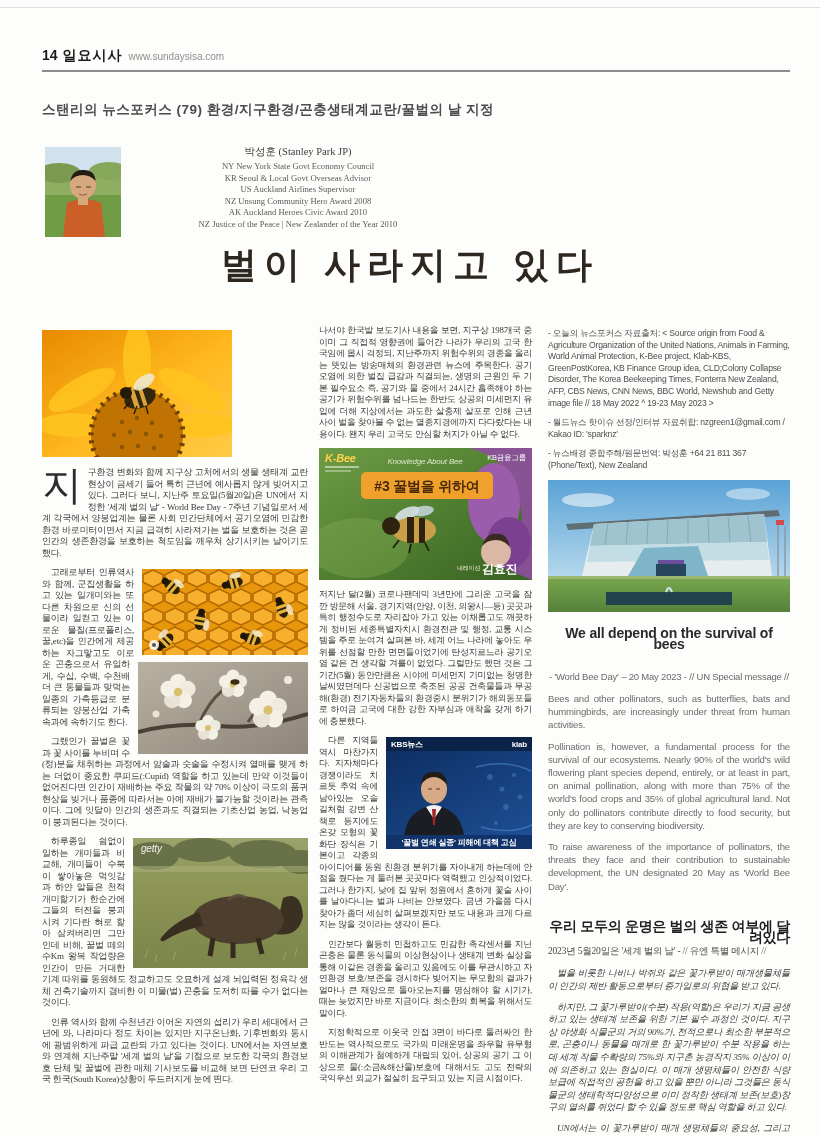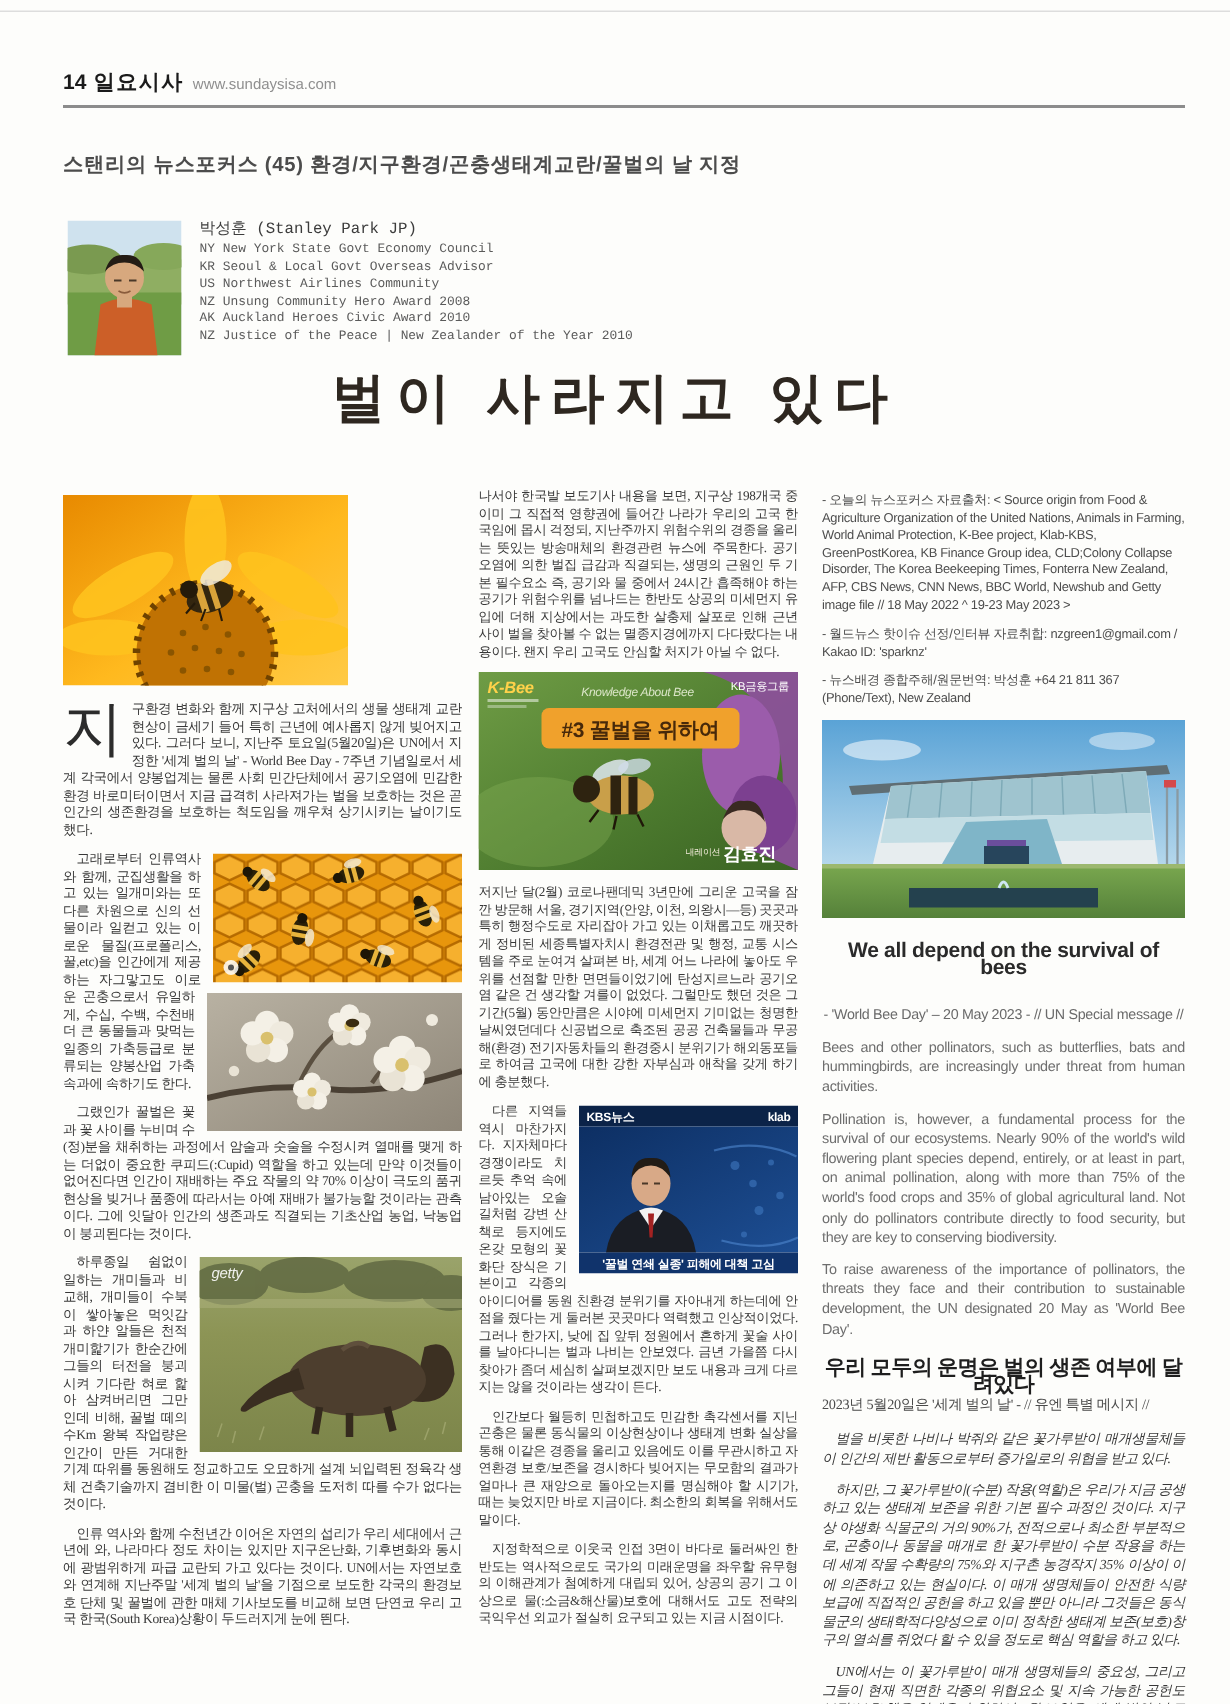--- a/index.html
+++ b/index.html
@@ -12,21 +12,21 @@
   .hdr .pno{font-size:14px;font-weight:bold;color:#1b1b1b;margin-right:5px;}
   .hdr .masthead{font-size:14px;font-weight:bold;color:#1b1b1b;letter-spacing:1px;}
   .hdr .url{font-size:10px;color:#8f8f8f;margin-left:6px;}
   .hdr-rule{position:absolute;left:42px;top:70px;width:748px;height:2px;background:#8c8c8c;}
   
   .topic{position:absolute;left:42px;top:101px;width:748px;font-family:"Liberation Sans",sans-serif;
          font-size:13.5px;font-weight:bold;color:#4c4c4c;letter-spacing:.5px;}
   
   .author{position:absolute;left:45px;top:145px;width:420px;}
   .author .photo{position:absolute;left:0;top:2px;width:76px;height:90px;}
-  .author .info{position:absolute;left:88px;top:0;width:330px;font-family:Liberation Mono, monospace;}
+  .author .info{position:absolute;left:88px;top:0;width:330px;font-family:Liberation Serif, serif;text-align:center;}
   .author .name{font-size:10.5px;color:#3c3c3c;margin:0 0 2px;}
   .author .cred{font-size:8.6px;line-height:11.6px;color:#5a5a5a;margin:0;}
   
   .headline{position:absolute;left:0;top:241px;width:820px;text-align:center;
             font-family:"Liberation Sans",sans-serif;font-size:36px;font-weight:bold;
             letter-spacing:7px;color:#2e2720;}
   
   .col{position:absolute;font-size:9px;line-height:11.5px;text-align:justify;color:#383838;
        letter-spacing:-0.2px;}
   .col p{margin:0 0 8px;text-indent:9px;}
@@ -41,58 +41,58 @@
            font-family:"Liberation Serif",serif;}
   
   .src-note{font-family:"Liberation Sans",sans-serif;font-size:8.6px;line-height:11.6px;
             color:#4e4e4e;text-align:left;margin:0 0 10px;text-indent:0 !important;}
   .eng-title{font-family:"Liberation Sans",sans-serif;font-size:14px;font-weight:bold;
              color:#2a2a2a;text-align:center;margin:16px 0 20px;}
   .eng-sub{font-family:"Liberation Sans",sans-serif;font-size:9.5px;color:#6a6a6a;
            text-align:center;margin:0 0 10px;}
   .eng-p{font-family:"Liberation Sans",sans-serif;font-size:9.6px;line-height:13.2px;
          color:#6e6e6e;text-align:justify;margin:0 0 10px;text-indent:0 !important;}
-  .kor-title{font-family:Liberation Serif, serif;font-size:14px;font-weight:bold;
-             color:#1e1e1e;text-align:center;margin:14px 0 2px;letter-spacing:-0.3px;}
+  .kor-title{font-family:Liberation Sans, sans-serif;font-size:14px;font-weight:bold;
+             color:#1e1e1e;text-align:right;margin:28px 0 2px;letter-spacing:-0.3px;}
   .kor-sub{font-size:9.5px;color:#4a4a4a;text-align:left;margin:0 0 10px;}
   .kor-p{font-size:9.2px;line-height:12.6px;margin:0 0 9px;font-style:italic;}
   svg text{font-family:"Liberation Sans",sans-serif;}
 </style>
 </head>
 <body>
 
 <div class="page">
   <div class="page-topline"></div>
 
   <div class="hdr">
     <span class="pno">14</span><span class="masthead">일요시사</span><span class="url">www.sundaysisa.com</span>
   </div>
   <div class="hdr-rule"></div>
 
-  <div class="topic">스탠리의 뉴스포커스 (45) 환경/지구환경/곤충생태계교란/꿀벌의 날 지정</div>
+  <div class="topic">스탠리의 뉴스포커스 (79) 환경/지구환경/곤충생태계교란/꿀벌의 날 지정</div>
 
   <div class="author">
     <svg class="photo" width="76" height="90" viewBox="0 0 76 90">
       <rect width="76" height="90" fill="#cfe2ee"></rect>
       <rect y="26" width="76" height="30" fill="#8fae62"></rect>
       <rect y="48" width="76" height="42" fill="#6f9c45"></rect>
       <ellipse cx="14" cy="26" rx="22" ry="10" fill="#7a9a50"></ellipse>
       <ellipse cx="64" cy="24" rx="20" ry="9" fill="#86a85a"></ellipse>
       <path d="M18 90 L22 56 Q38 48 56 56 L60 90 Z" fill="#cc5f28"></path>
       <rect x="33" y="50" width="10" height="8" fill="#d7a87e"></rect>
       <ellipse cx="38" cy="38" rx="13" ry="14" fill="#d7a87e"></ellipse>
       <path d="M25 34 Q28 22 38 23 Q49 22 51 34 Q45 28 38 28 Q30 28 25 34 Z" fill="#241c15"></path>
       <path d="M31 40 h5 M41 40 h5" stroke="#4a3828" stroke-width="1.2"></path>
       <path d="M34 47 q4 2.5 8 0" stroke="#8a5c3c" stroke-width="1" fill="none"></path>
     </svg>
     <div class="info">
       <p class="name">박성훈 (Stanley Park JP)</p>
       <p class="cred">NY New York State Govt Economy Council</p>
       <p class="cred">KR Seoul &amp; Local Govt Overseas Advisor</p>
-      <p class="cred">US Northwest Airlines Community</p>
+      <p class="cred">US Auckland Airlines Supervisor</p>
       <p class="cred">NZ Unsung Community Hero Award 2008</p>
       <p class="cred">AK Auckland Heroes Civic Award 2010</p>
       <p class="cred">NZ Justice of the Peace | New Zealander of the Year 2010</p>
     </div>
   </div>
 
   <div class="headline">벌이 사라지고 있다</div>
 
   <div class="col colL">
     <svg class="img-blk" width="190" height="127" viewBox="0 0 190 127" style="margin-bottom:10px;">

